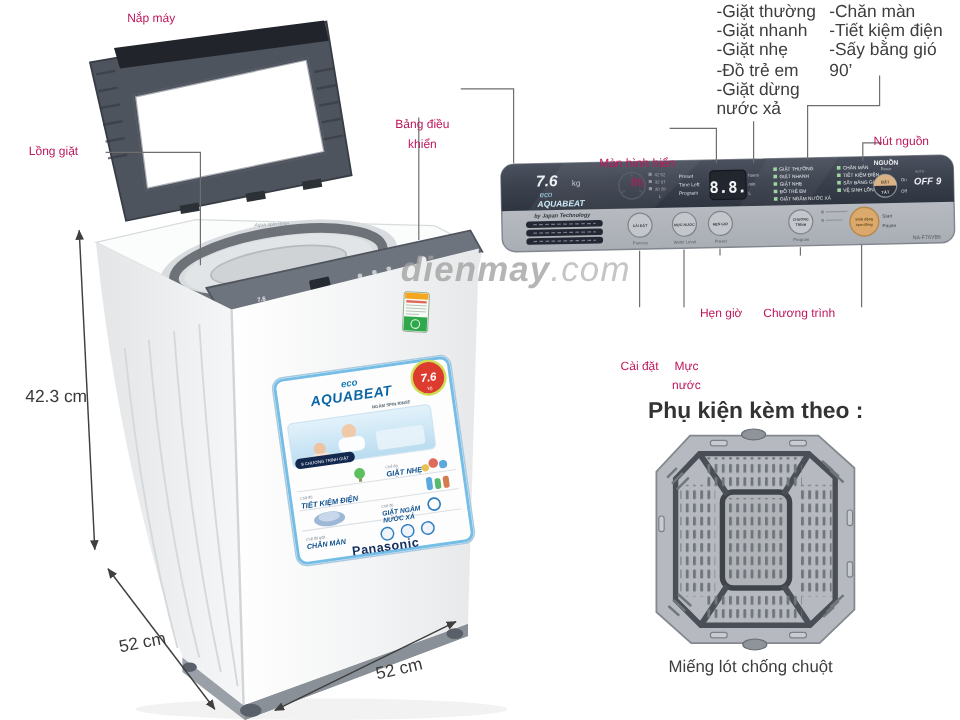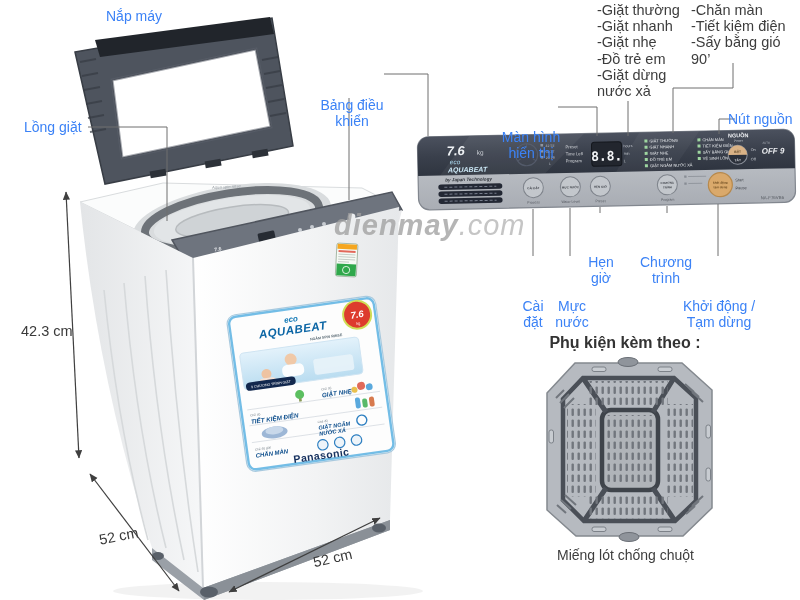--- a/index.html
+++ b/index.html
@@ -1,30 +1,30 @@
 <!DOCTYPE html>
 <html><head>
 <meta charset="utf-8">
 <style>
   html,body{margin:0;padding:0;background:#fff;}
   #stage{position:relative;width:800px;height:600px;background:#ffffff;overflow:hidden;
          font-family:"Liberation Sans","DejaVu Sans",sans-serif;color:#3d3d3d;}
   #scene{position:absolute;left:0;top:0;z-index:1;}
-  .lbl{position:absolute;z-index:3;font-size:14px;line-height:16.2px;color:#3b82f6;white-space:nowrap;}
+  .lbl{position:absolute;z-index:3;font-size:10px;line-height:16.2px;color:#be185d;white-space:nowrap;}
   .lbl.wrap{white-space:normal;margin-top:40px;}
   .center{text-align:center;}
   .list{position:absolute;z-index:3;font-size:14.5px;line-height:16.2px;color:#3d3d3d;}
   #watermark{position:absolute;left:334px;top:209px;z-index:4;font-style:italic;font-size:29px;
              letter-spacing:1px;pointer-events:none;}
   #watermark .wm1{font-weight:bold;color:rgba(160,160,160,0.78);}
   #watermark .wm2{font-weight:300;color:rgba(178,178,178,0.75);}
   .dim{font-size:14.5px;color:#3a3a3a;}
   .rotL{transform:rotate(-11deg);}
   .rotR{transform:rotate(-13deg);}
-  #acc-title{font-size:16px;font-weight:bold;color:#333;}
+  #acc-title{font-size:19px;font-weight:bold;color:#333;}
   #acc-caption{font-size:14px;color:#3d3d3d;}
 </style>
 </head>
 <body>
 
 <div id="stage">
 
 <svg id="scene" width="800" height="600" viewBox="0 0 800 600">
   <defs>
     <marker id="ahE" markerWidth="9" markerHeight="8" refX="6.5" refY="3" orient="auto">
@@ -356,21 +356,20 @@
   <div>-Chăn màn</div>
   <div>-Tiết kiệm điện</div>
   <div>-Sấy bằng gió 90’</div>
 </div>
 
 <div class="lbl" style="left:728px;top:111px;">Nút nguồn</div>
 <div class="lbl wrap center" style="left:580px;top:214px;width:42px;">Hẹn giờ</div>
 <div class="lbl wrap center" style="left:633px;top:214px;width:66px;">Chương trình</div>
 <div class="lbl wrap center" style="left:512px;top:258px;width:42px;">Cài đặt</div>
 <div class="lbl wrap center" style="left:549px;top:258px;width:46px;">Mực nước</div>
-<div class="lbl wrap center" style="left:669px;top:258px;width:100px;">Khởi động / Tạm dừng</div>
 
 <div class="lbl dim" style="left:21px;top:323px;">42.3 cm</div>
 <div class="lbl dim rotL" style="left:99px;top:528px;">52 cm</div>
 <div class="lbl dim rotR" style="left:313px;top:550px;">52 cm</div>
 
 <div class="lbl center" id="acc-title" style="left:540px;top:335px;width:170px;">Phụ kiện kèm theo :</div>
 <div class="lbl center" id="acc-caption" style="left:538px;top:547px;width:175px;">Miếng lót chống chuột</div>
 
 <div id="watermark"><span class="wm1">dienmay</span><span class="wm2">.com</span></div>
 

